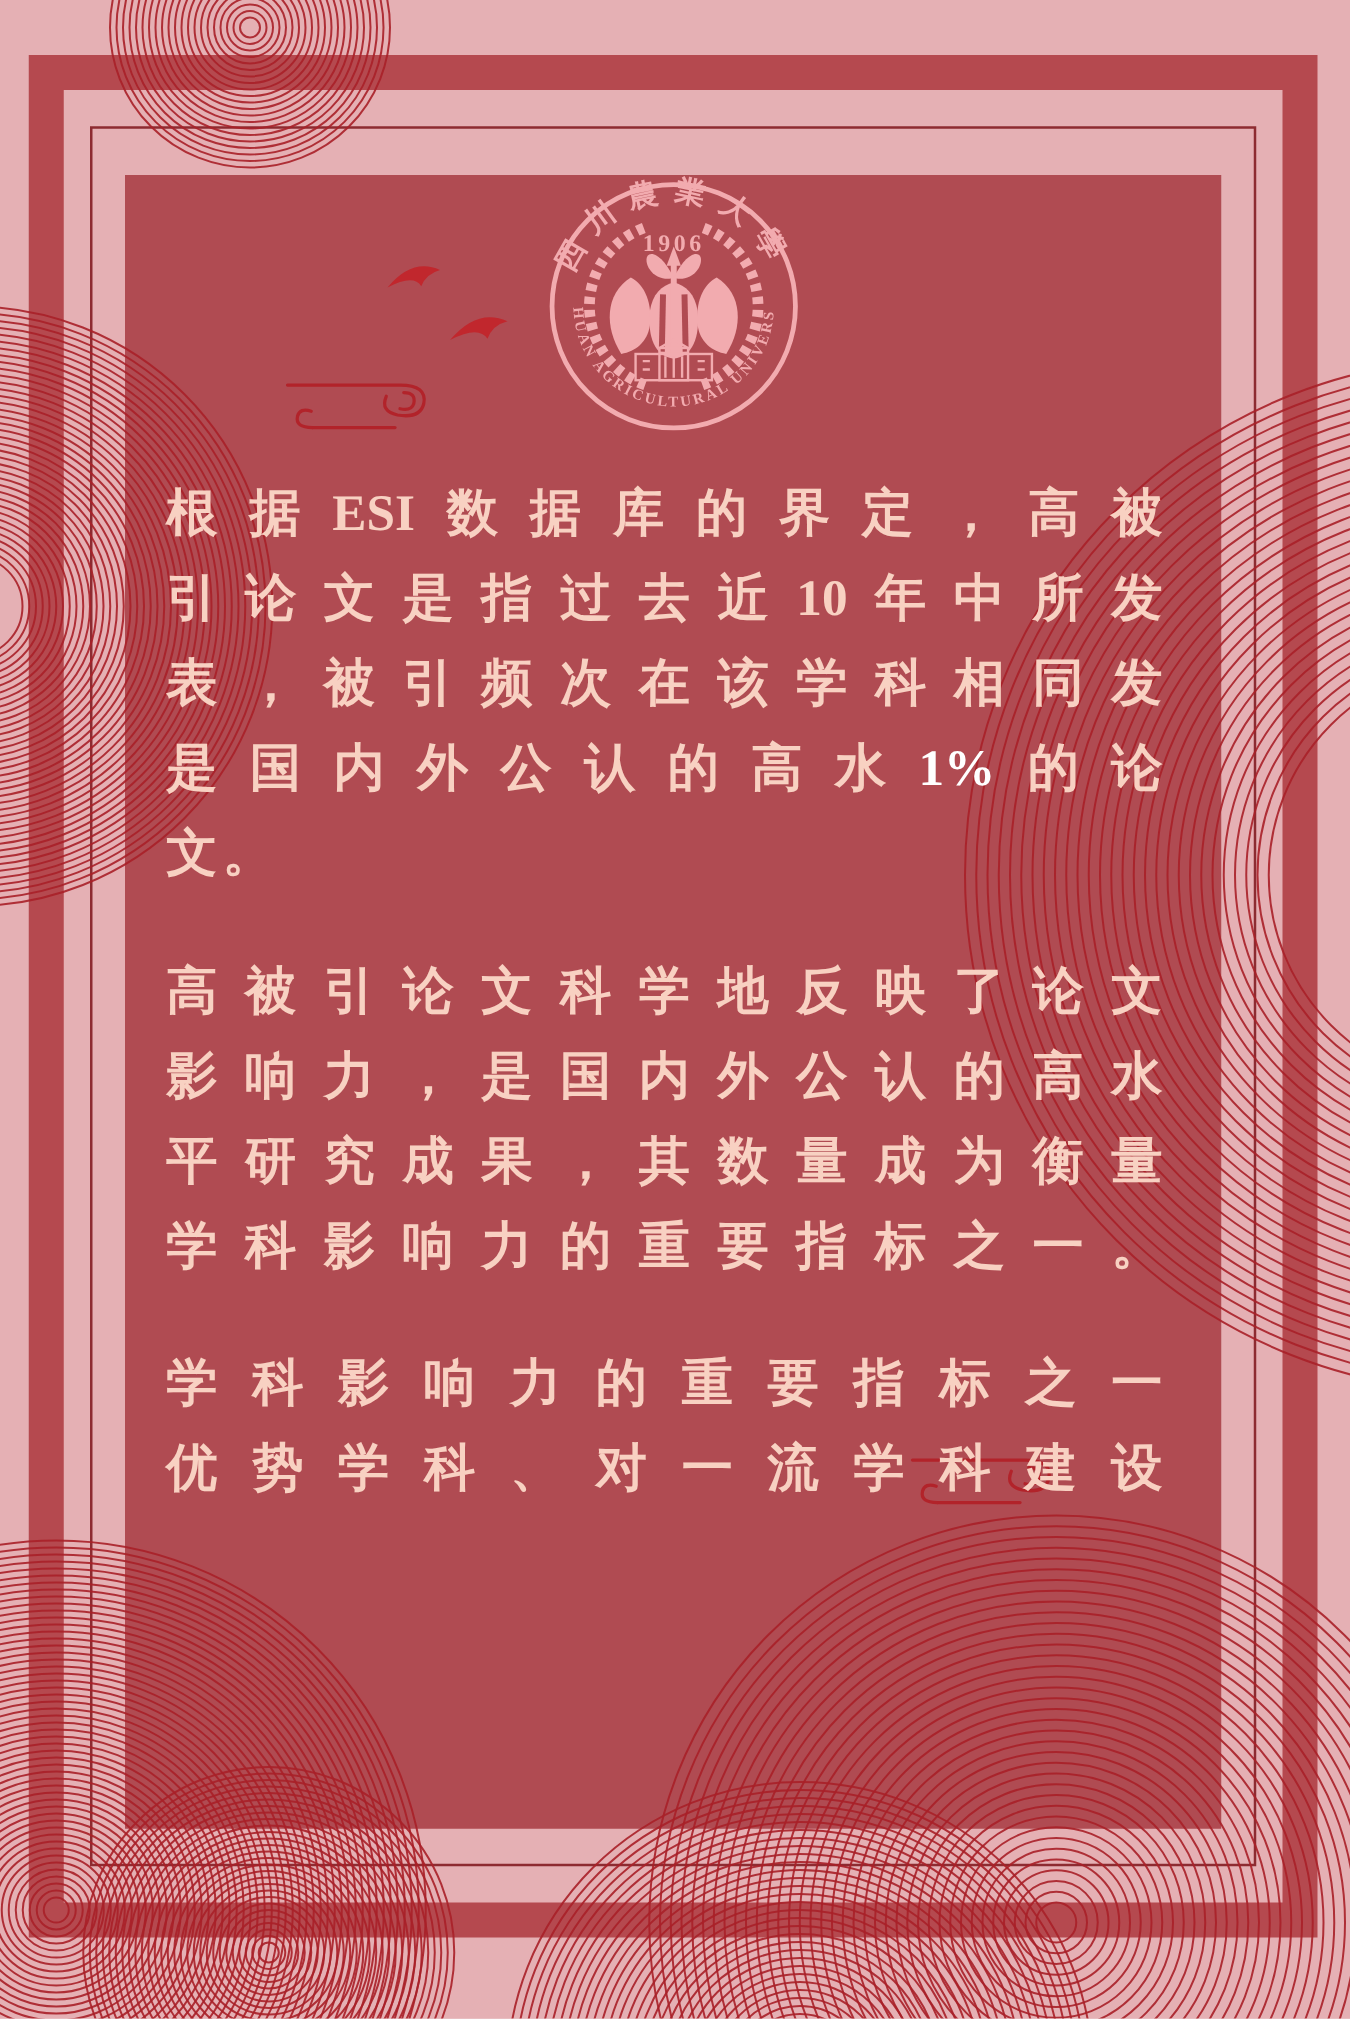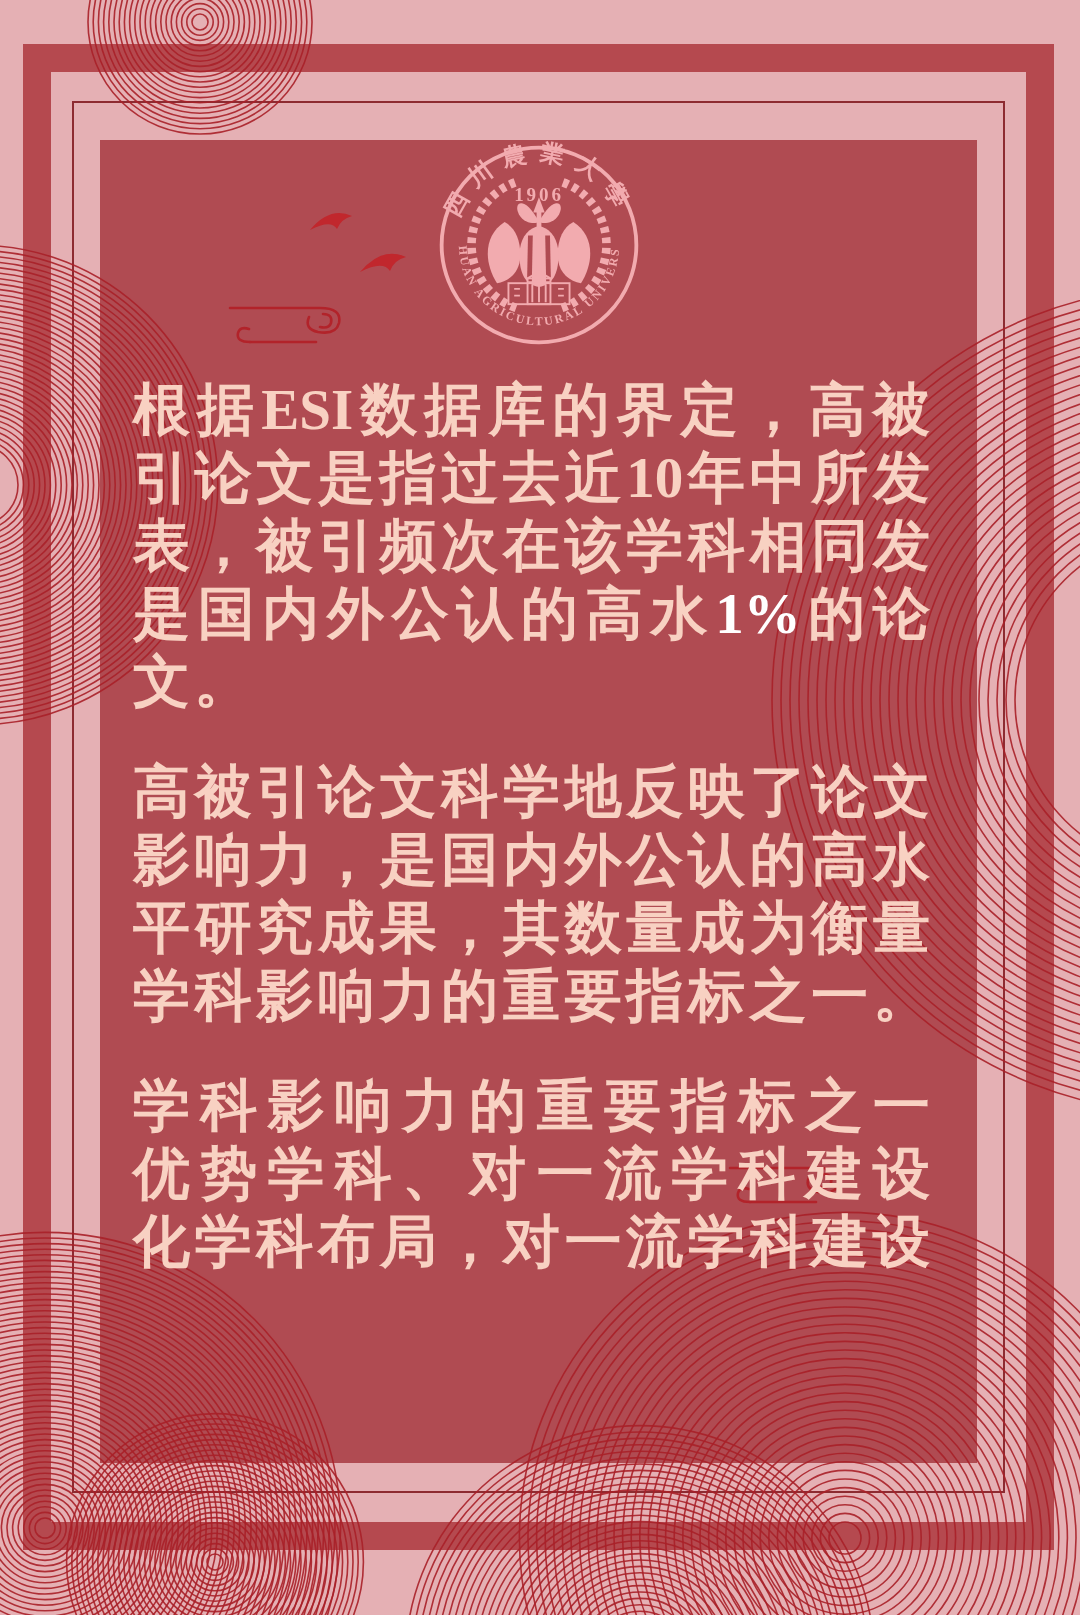--- a/index.html
+++ b/index.html
@@ -44,21 +44,21 @@
   }
   .logo * { font-family:"Liberation Serif","DejaVu Serif",serif; }
   .seal-stroke { fill:none; stroke:#f2abaf; }
   .seal-fill { fill:#f2abaf; }
   .seal-text { fill:#f2abaf; }
   
   .textblock {
     position:absolute; left:133px; top:376px;
     width:797px;
     color:#f8d1c2;
-    font-size:57px; font-weight:700;
+    font-size:41px; font-weight:700;
     z-index:5;
   }
   .para { margin:0 0 42px 0; }
   .tline {
     height:68px; line-height:68px;
     text-align:justify; text-align-last:justify;
     text-justify:inter-character;
     white-space:nowrap;
   }
   .tline.short { text-align-last:left; letter-spacing:4px; }
@@ -385,17 +385,16 @@
     <div class="para">
       <div class="tline">高被引论文科学地反映了论文</div>
       <div class="tline">影响力，是国内外公认的高水</div>
       <div class="tline">平研究成果，其数量成为衡量</div>
       <div class="tline">学科影响力的重要指标之一。</div>
     </div>
 
     <div class="para">
       <div class="tline">学科影响力的重要指标之一</div>
       <div class="tline">优势学科、对一流学科建设</div>
-      <div class="tline">化学科布局，对一流学科建设</div>
     </div>
 
   </div>
 </div>
 
 </body></html>

